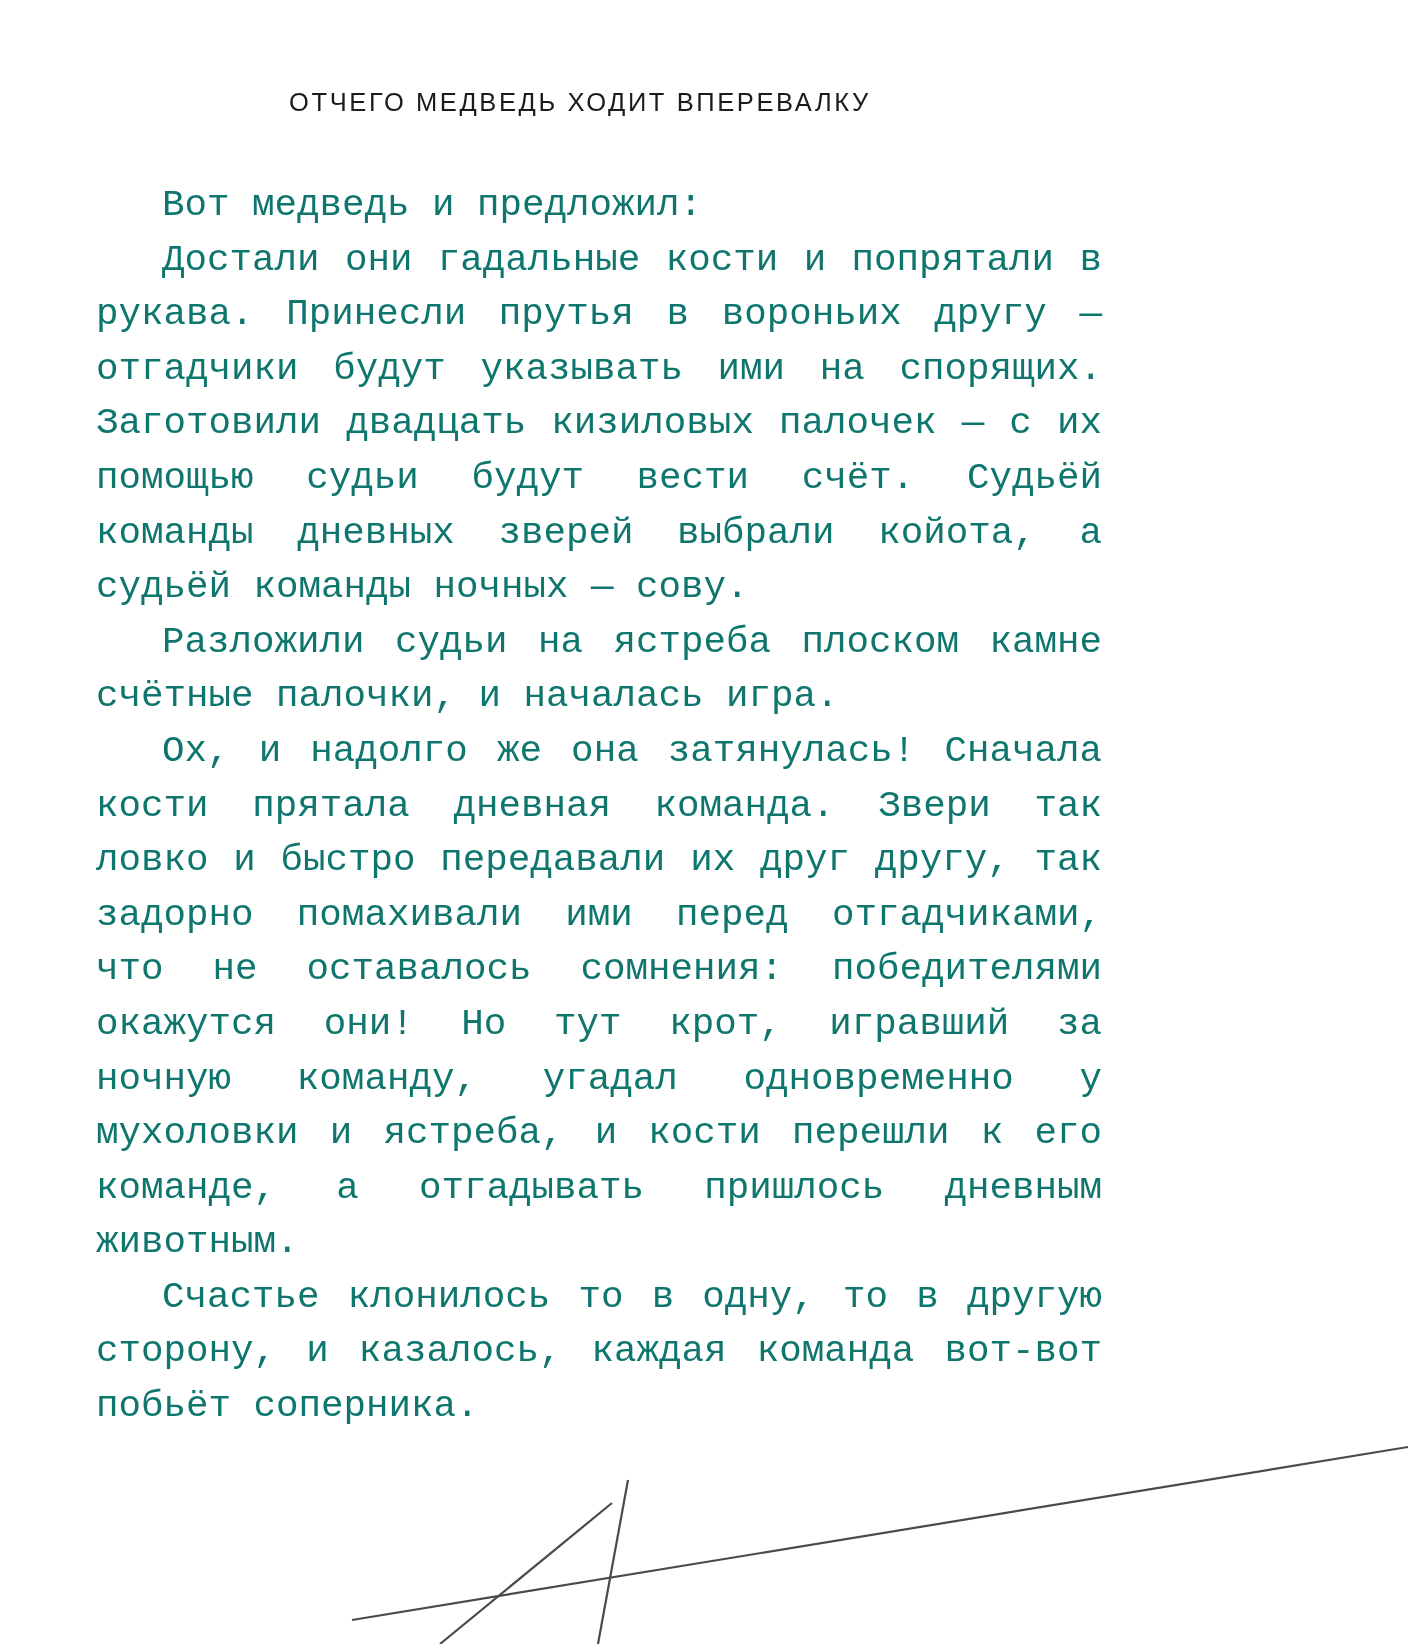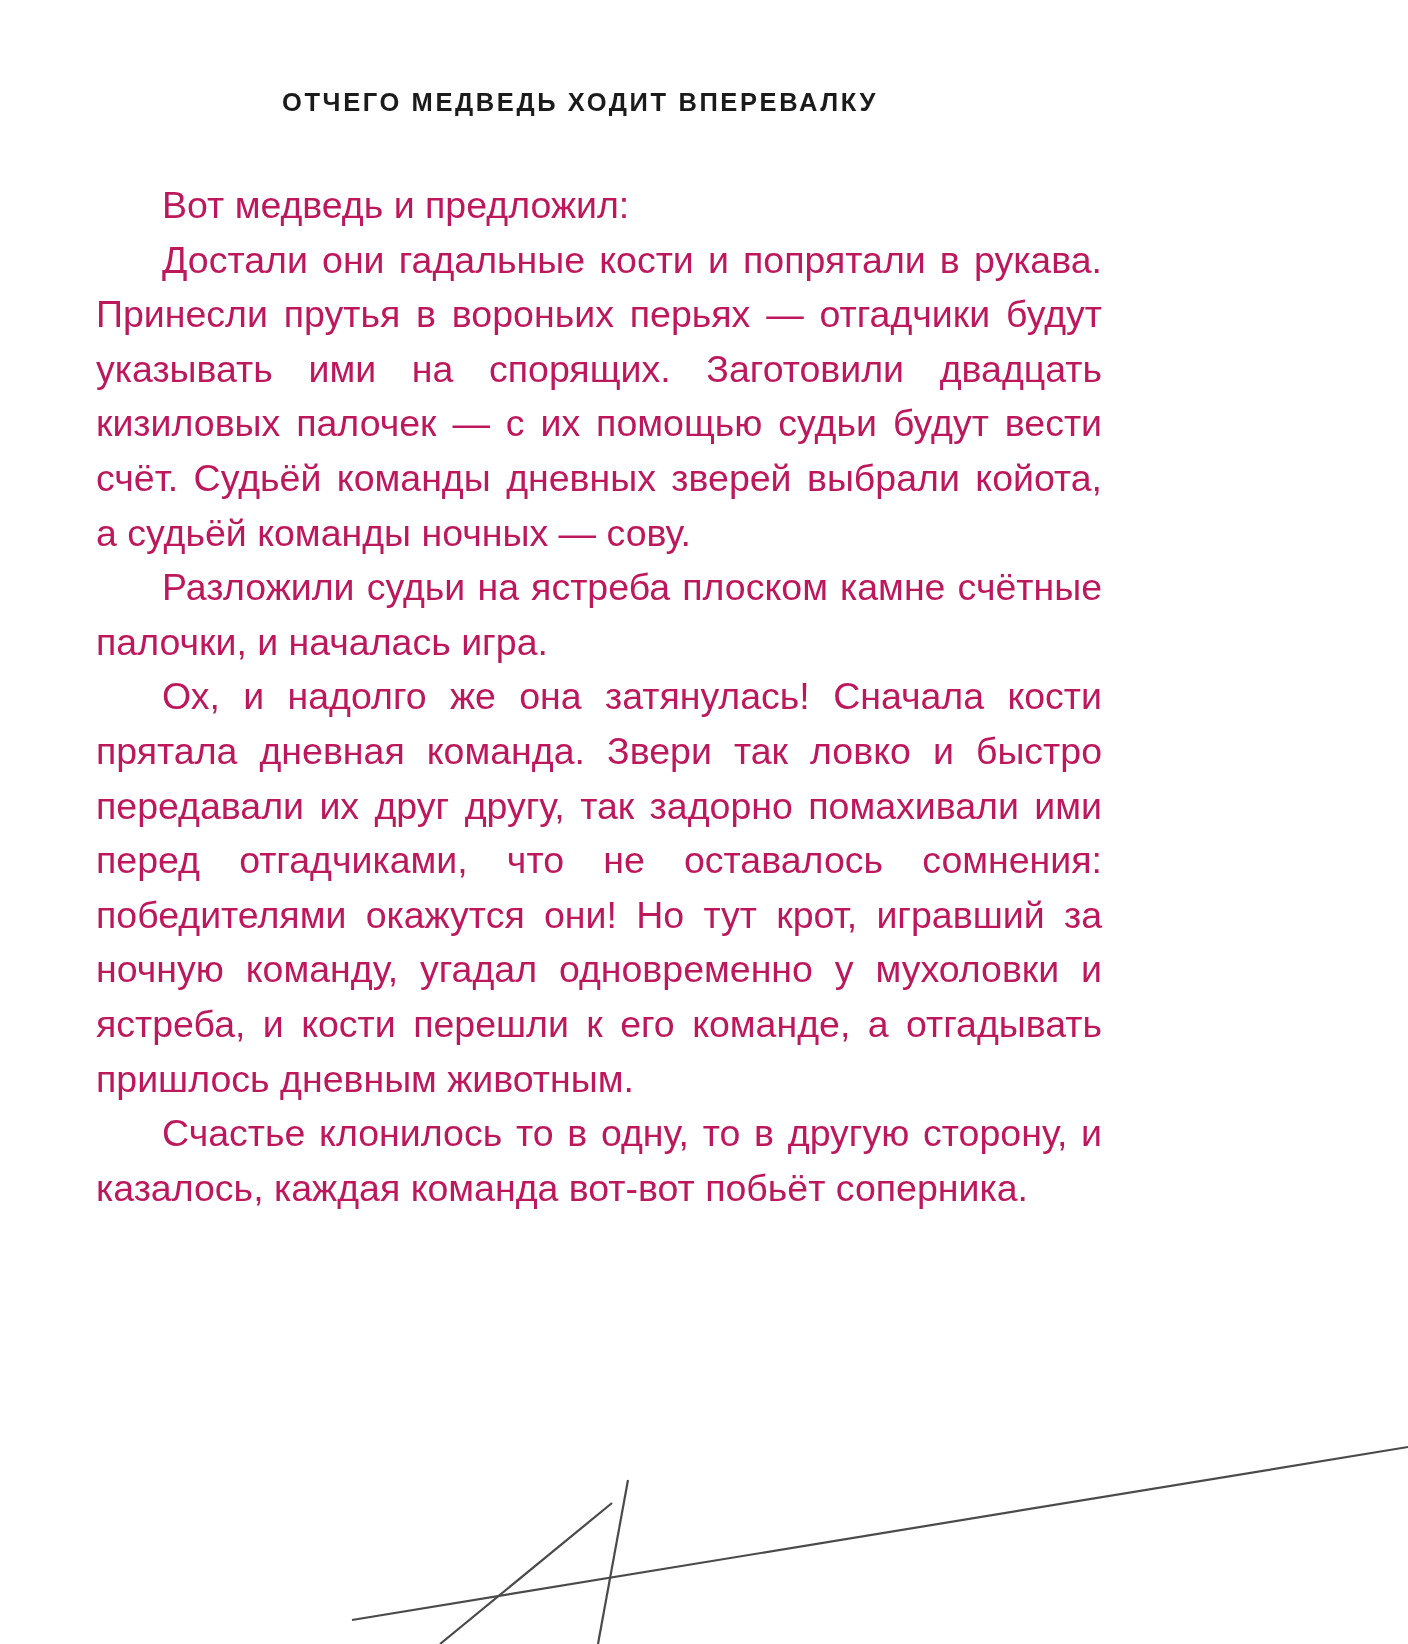--- a/index.html
+++ b/index.html
@@ -19,38 +19,38 @@
   }
 
   
   .running-head {
     position: absolute;
     left: 0;
     top: 88px;
     width: 1160px;
     text-align: center;
     font-family: "Liberation Sans", "DejaVu Sans", sans-serif;
-    font-weight: 700;
+    font-weight: 400;
     font-size: 25.5px;
     letter-spacing: 2.6px;
     color: #1b1b1b;
     white-space: nowrap;
     text-transform: uppercase;
   }
 
   
   .body-text {
     position: absolute;
     left: 96px;
     top: 178px;
     width: 1006px;
-    font-family: Liberation Sans, sans-serif;
+    font-family: Liberation Mono, monospace;
     font-size: 37.5px;
     line-height: 54.6px;
-    color: #be185d;
+    color: #0f766e;
     text-align: justify;
     text-justify: inter-word;
     -webkit-hyphens: manual;
     hyphens: manual;
   }
 
   .body-text p {
     margin: 0 0 0 0;
     text-indent: 66px;
     text-align: justify;
@@ -81,21 +81,21 @@
 </style>
 </head>
 <body>
 
 <div class="page">
 
   <div class="running-head">ОТЧЕГО МЕДВЕДЬ ХОДИТ ВПЕРЕВАЛКУ</div>
 
   <div class="body-text">
     <p>Вот медведь и предложил:</p>
-    <p>Достали они гадальные кости и попрятали в рукава. Принесли прутья в вороньих перьях — отгадчики будут указывать ими на спорящих. Заготовили двадцать кизиловых палочек — с их помощью судьи будут вести счёт. Судьёй команды дневных зверей выбрали койота, а судьёй команды ночных — сову.</p>
+    <p>Достали они гадальные кости и попрятали в рукава. Принесли прутья в вороньих другу — отгадчики будут указывать ими на спорящих. Заготовили двадцать кизиловых палочек — с их помощью судьи будут вести счёт. Судьёй команды дневных зверей выбрали койота, а судьёй команды ночных — сову.</p>
     <p>Разложили судьи на ястреба плоском камне счётные палочки, и началась игра.</p>
     <p>Ох, и надолго же она затянулась! Сначала кости прятала дневная команда. Звери так ловко и быстро передавали их друг другу, так задорно помахивали ими перед отгадчиками, что не оставалось сомнения: победителями окажутся они! Но тут крот, игравший за ночную команду, угадал одновременно у мухоловки и ястреба, и кости перешли к его команде, а отгадывать пришлось дневным животным.</p>
     <p>Счастье клонилось то в одну, то в другую сторону, и казалось, каждая команда вот-вот побьёт соперника.</p>
   </div>
 
   <div class="folio-area">
     <svg class="folio-deco" viewBox="0 0 1408 224" width="1408" height="224">
 
       <line x1="352" y1="200" x2="1408" y2="27" stroke="#4a4a4a" stroke-width="2.2"></line>
 

